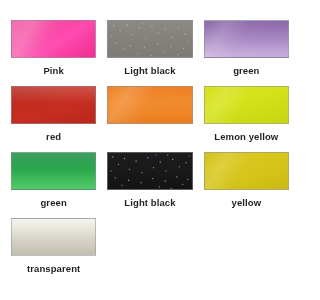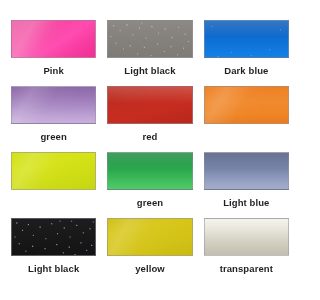--- a/index.html
+++ b/index.html
@@ -167,36 +167,20 @@
           <rect x="3" y="18" width="1.2" height="1.2"></rect>
             <rect x="40" y="2" width="1.2" height="1.2"></rect>
           <rect x="71" y="44" width="1.2" height="1.2"></rect>
             <rect x="20" y="44" width="1.2" height="1.2"></rect>
         </g>
       </svg>
     </div>
     <div class="swatch-label">Light black</div>
   </div>
 
-  <div class="swatch-cell">
-    <div class="swatch-chip chip-dark-blue">
-      <div class="sheen sheen-top"></div>
-      <svg class="speckles" viewBox="0 0 100 48" preserveAspectRatio="none">
-        <g fill="#a9d4ff" opacity="0.45">
-          <rect x="8" y="6" width="1.2" height="1.2"></rect>
-            <rect x="31" y="37" width="1.2" height="1.2"></rect>
-          <rect x="55" y="41" width="1.2" height="1.2"></rect>
-            <rect x="77" y="34" width="1.2" height="1.2"></rect>
-          <rect x="90" y="10" width="1.2" height="1.2"></rect>
-            <rect x="15" y="42" width="1.2" height="1.2"></rect>
-        </g>
-      </svg>
-    </div>
-    <div class="swatch-label">Dark blue</div>
-  </div>
 
   <div class="swatch-cell">
     <div class="swatch-chip chip-violet">
       <div class="sheen sheen-diag"></div>
     </div>
     <div class="swatch-label">green</div>
   </div>
 
   <div class="swatch-cell">
     <div class="swatch-chip chip-red">
@@ -208,35 +192,30 @@
   <div class="swatch-cell">
     <div class="swatch-chip chip-orange">
       <div class="sheen sheen-diag"></div>
     </div>
   </div>
 
   <div class="swatch-cell">
     <div class="swatch-chip chip-lemon-yellow">
       <div class="sheen sheen-diag"></div>
     </div>
+    <div class="swatch-label">Lemon yellow</div>
   </div>
 
   <div class="swatch-cell">
     <div class="swatch-chip chip-green">
       <div class="sheen sheen-top"></div>
     </div>
     <div class="swatch-label">green</div>
   </div>
 
-  <div class="swatch-cell">
-    <div class="swatch-chip chip-light-blue">
-      <div class="sheen sheen-top"></div>
-    </div>
-    <div class="swatch-label">Light blue</div>
-  </div>
 
   <div class="swatch-cell">
     <div class="swatch-chip chip-dark-black">
       <svg class="speckles" viewBox="0 0 100 48" preserveAspectRatio="none">
         <g fill="#b9bcbe" opacity="0.78">
           <rect x="5" y="4" width="1.5" height="1.5"></rect>
             <rect x="12" y="13" width="1.3" height="1.3"></rect>
           <rect x="19" y="6" width="1.4" height="1.4"></rect>
             <rect x="25" y="19" width="1.3" height="1.3"></rect>
           <rect x="33" y="9" width="1.5" height="1.5"></rect>

